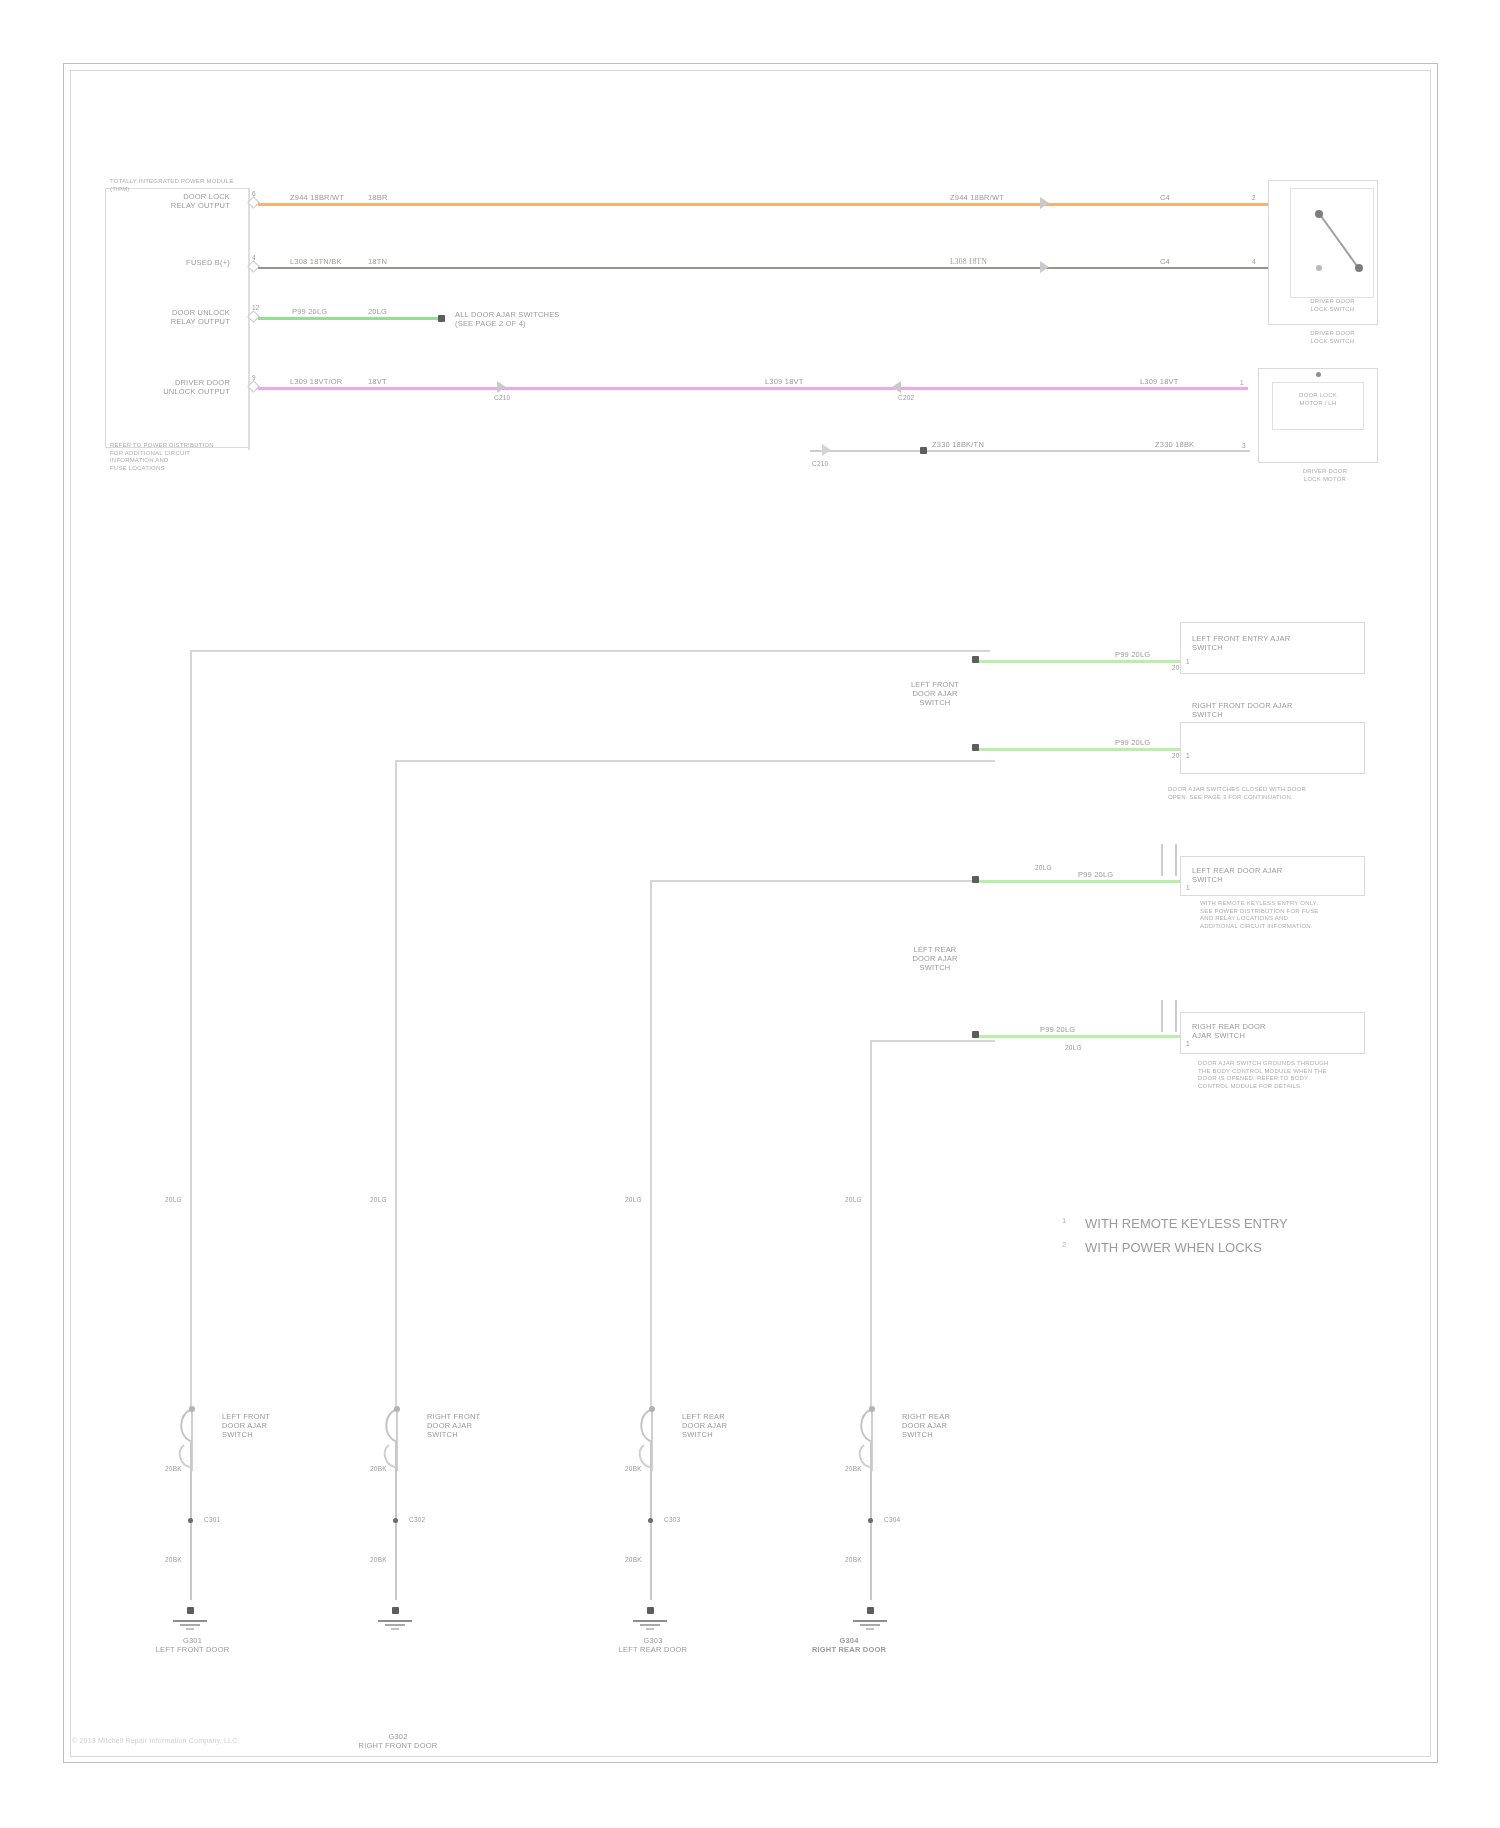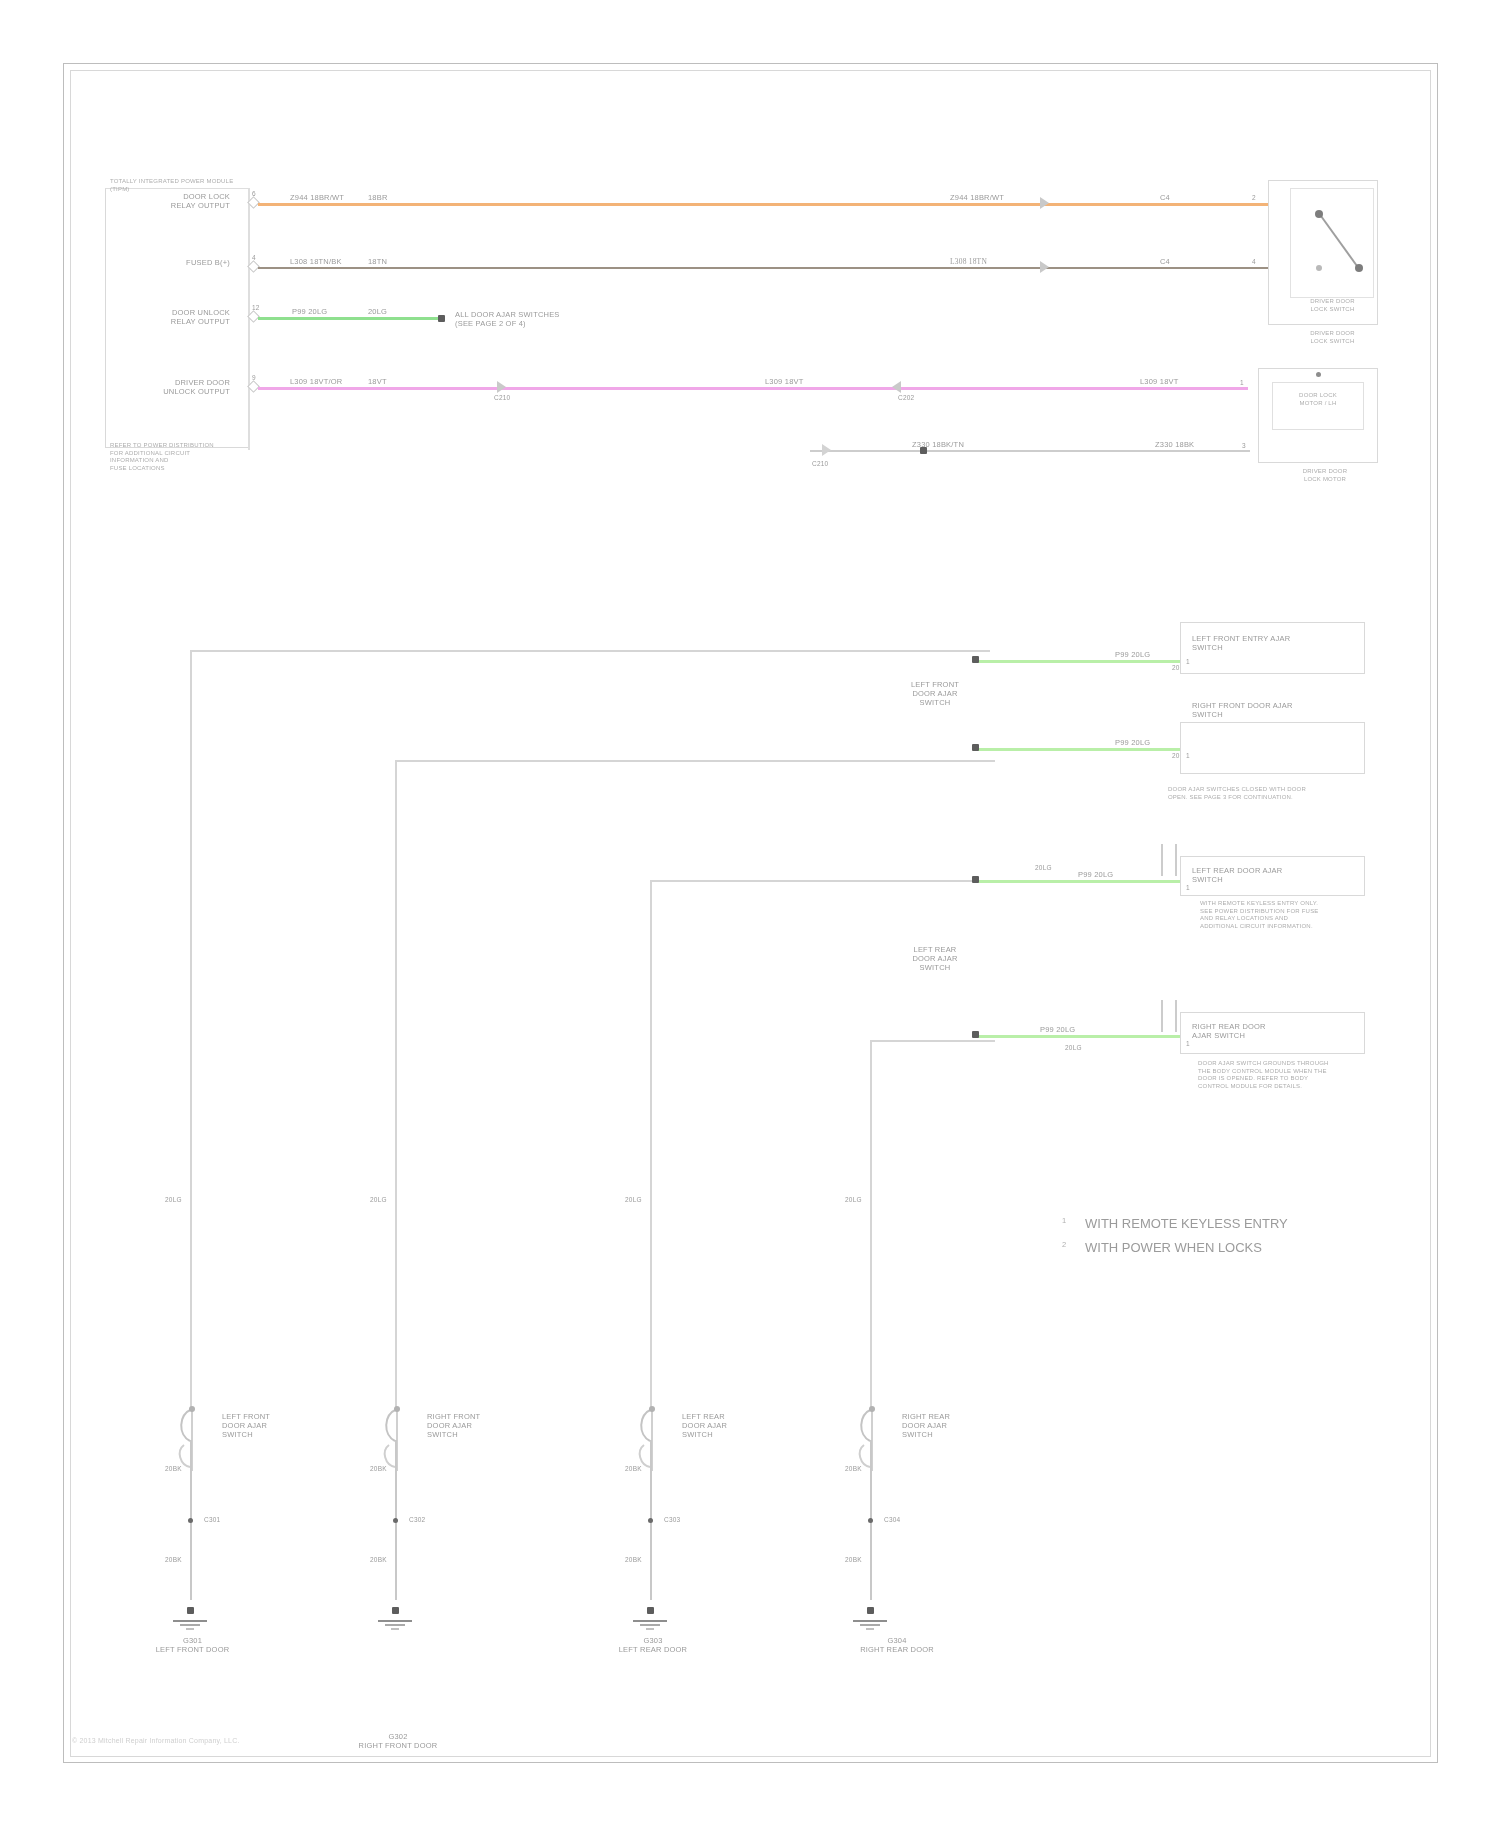--- a/index.html
+++ b/index.html
@@ -171,21 +171,21 @@
   <div class="lbl" style="left:765px;top:377px;">L309 18VT</div>
   <div class="conn rev" style="left:892px;top:381px;"></div>
   <div class="lbl tiny" style="left:898px;top:394px;">C202</div>
   <div class="lbl" style="left:1140px;top:377px;">L309 18VT</div>
   <div class="lbl tiny" style="left:1240px;top:379px;">1</div>
 
   <div class="wire h grey" style="left:810px;top:450px;width:440px;height:2px;background:#cdcdcd;"></div>
   <div class="conn" style="left:822px;top:444px;border-left-color:#d3d3d3;"></div>
   <div class="lbl tiny" style="left:812px;top:460px;">C210</div>
   <div class="splice" style="left:920px;top:447px;"></div>
-  <div class="lbl" style="left:912px;top:440px;">Z330 18BK/TN</div>
+  <div class="lbl" style="left:932px;top:440px;">Z330 18BK/TN</div>
   <div class="lbl" style="left:1155px;top:440px;">Z330 18BK</div>
   <div class="lbl tiny" style="left:1242px;top:442px;">3</div>
 
   <div class="box" style="left:1268px;top:180px;width:110px;height:145px;"></div>
   <div class="box" style="left:1290px;top:188px;width:84px;height:110px;border-color:#e2e2e2;"></div>
   <div class="sw" style="left:1295px;top:192px;">
     <svg width="80" height="105" viewBox="0 0 80 105">
       <line x1="26" y1="24" x2="62" y2="74" stroke="#9f9f9f" stroke-width="2"></line>
       <circle cx="24" cy="22" r="4" fill="#7d7d7d"></circle>
       <circle cx="64" cy="76" r="4" fill="#7d7d7d"></circle>
@@ -383,18 +383,18 @@
   <div class="lbl tiny" style="left:845px;top:1465px;">20BK</div>
   <div class="dot" style="left:868px;top:1518px;background:#6a6a6a;"></div>
   <div class="lbl tiny" style="left:884px;top:1516px;">C304</div>
   <div class="lbl tiny" style="left:845px;top:1556px;">20BK</div>
   <div class="splice" style="left:867px;top:1607px;"></div>
   <div class="gnd" style="left:853px;top:1620px;">
     <div class="g1"></div>
       <div class="g2"></div>
       <div class="g3"></div>
   </div>
-  <div class="lbl c" style="left:842px;top:1636px;width:110px;">G304
+  <div class="lbl c" style="left:794px;top:1636px;width:110px;font-weight:bold;">G304
 RIGHT REAR DOOR</div>
 
   <div class="copyright">© 2013 Mitchell Repair Information Company, LLC.</div>
 
 </div>
 
 </body></html>

